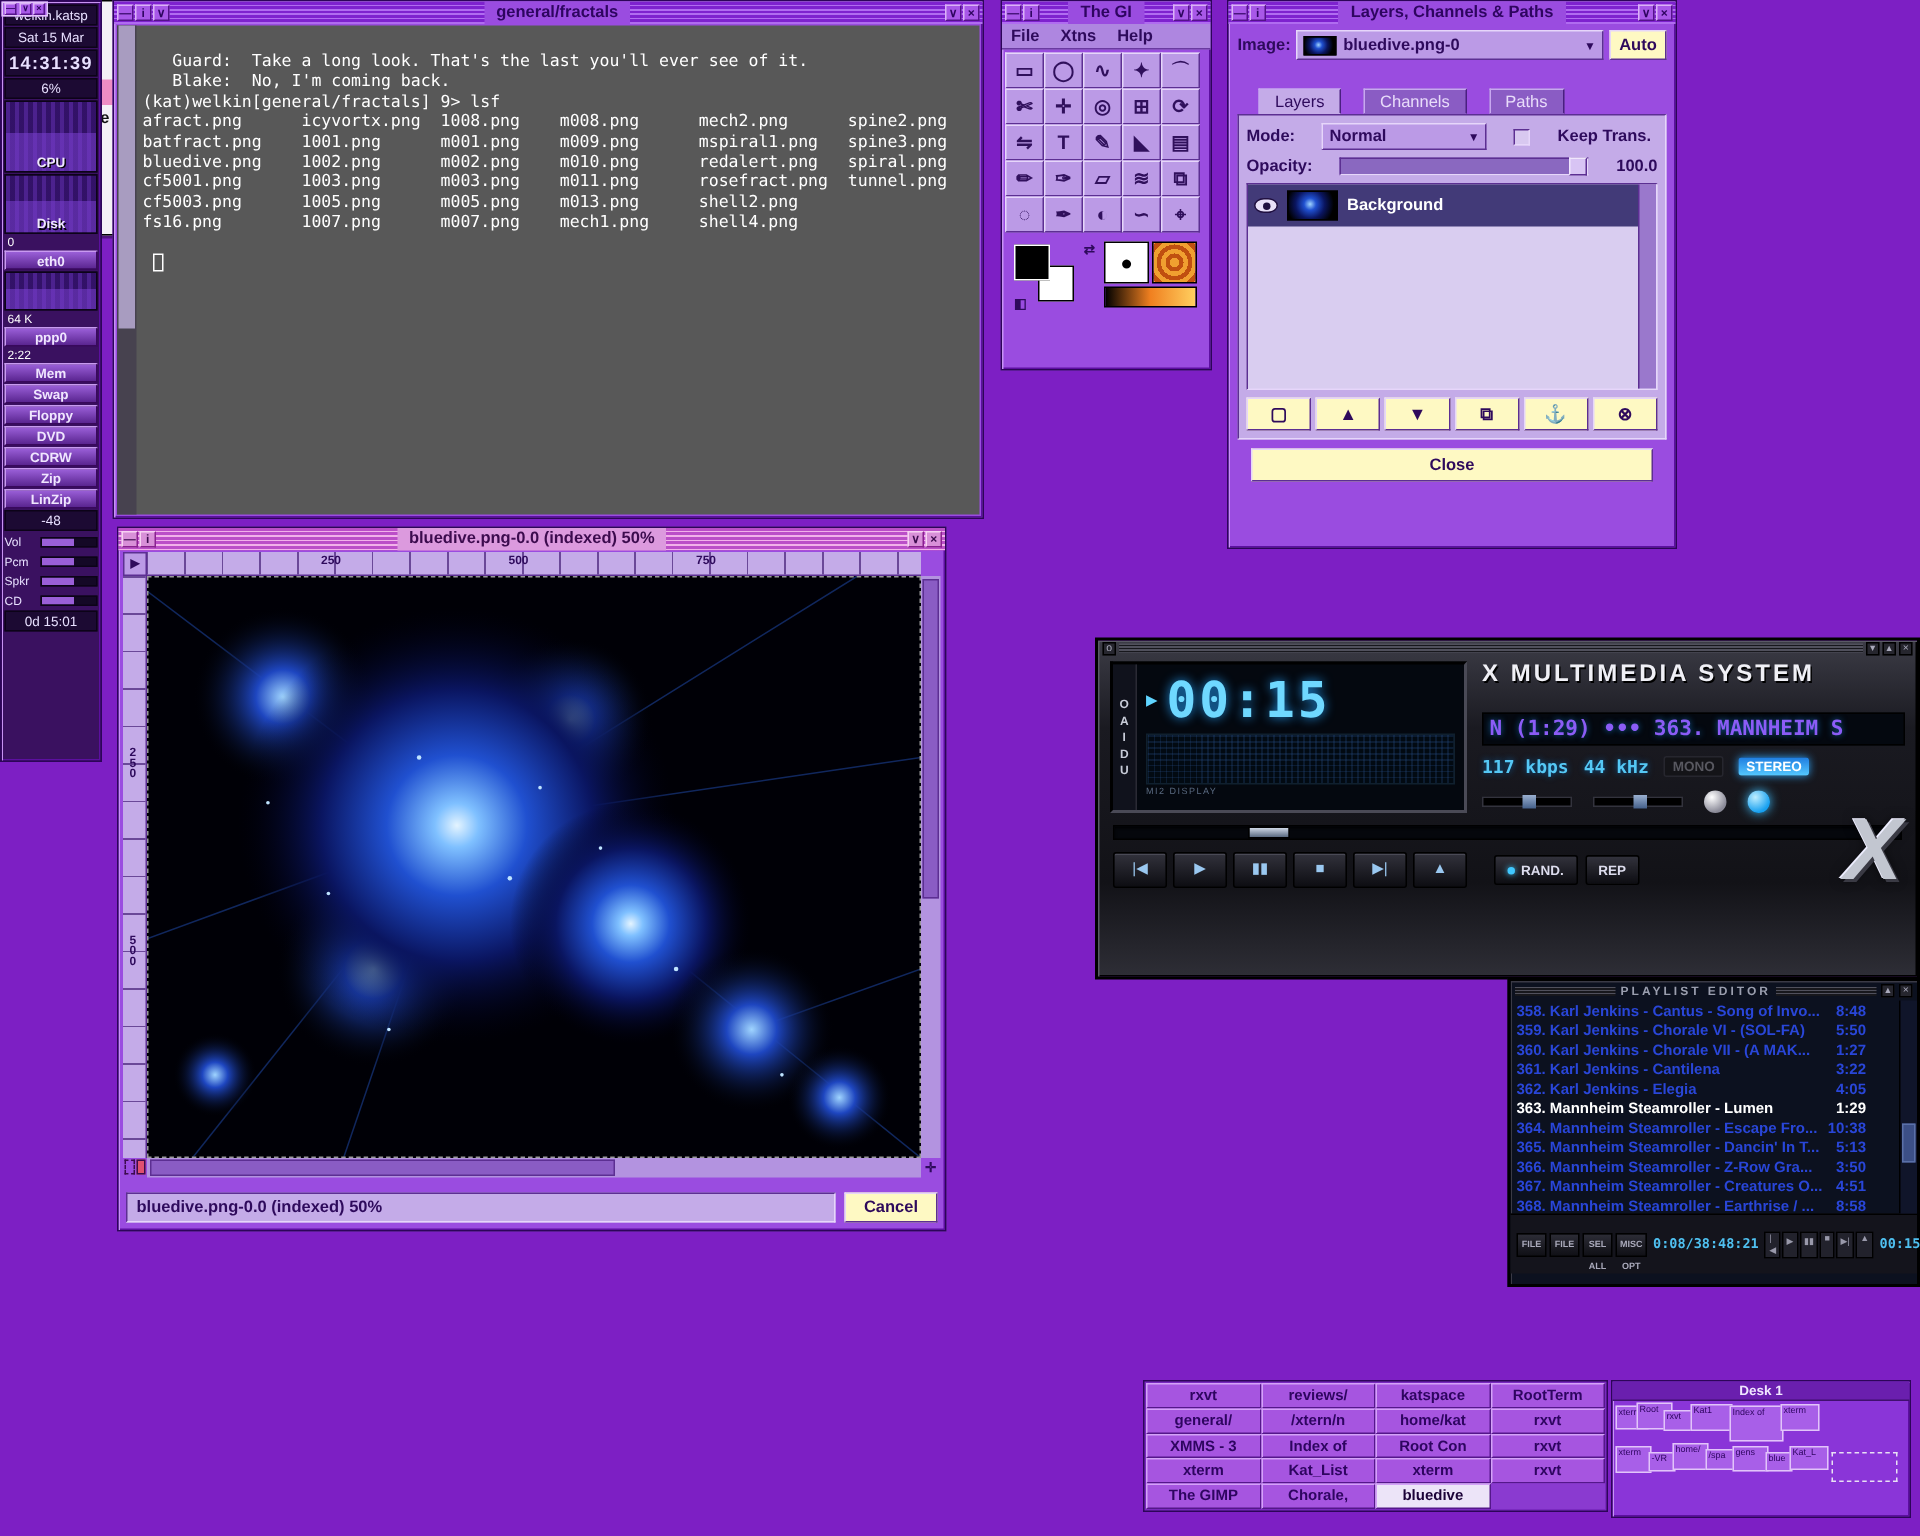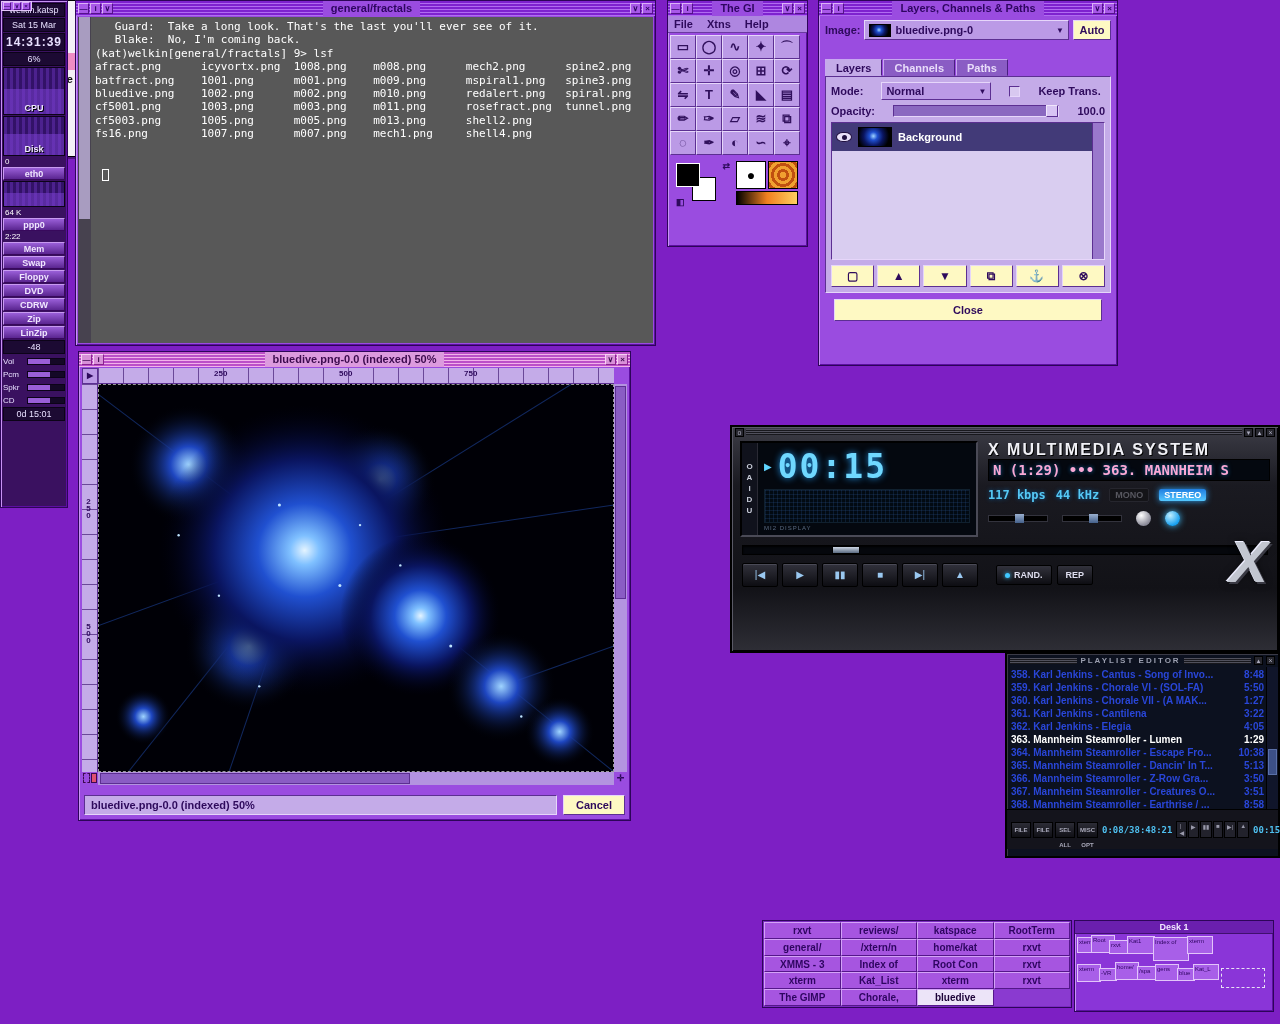--- a/index.html
+++ b/index.html
@@ -42,21 +42,21 @@
   .dk-mix { display:flex; align-items:center; gap:2px; height:12px; margin-bottom:1px; }
   .dk-mixlbl { color:#e8e0ff; font-size:8px; width:22px; }
   .dk-mixtrack { flex:1; height:7px; background:#140826; border:1px solid #0c0318;
                  background-image:linear-gradient(90deg,#9a5fd8 0 60%, transparent 60%); }
 
   
   #xterm { left:75px; top:0; width:581px; height:346px; }
   .term-wrap { position:absolute; top:16px; left:2px; right:2px; bottom:2px; background:#585858; display:flex; }
   .term-sb { width:13px; background:#47424f; position:relative; }
   .term-thumb { position:absolute; top:0; left:1px; right:1px; height:62%; background:#a89cc0; }
-  #term-lines { padding:3px 4px; overflow:hidden; flex:1; }
+  #term-lines { padding:17px 4px; overflow:hidden; flex:1; }
   .tline { font-family:"DejaVu Sans Mono",monospace; font-size:11px; line-height:13.4px;
            color:#ffffff; white-space:pre; }
   .term-cursor { width:7px; height:12px; border:1px solid #fff; margin-left:4px; }
 
   
   .gtk { color:#2e0a5c; font-size:11px; font-weight:bold; }
   .gbtn { background:#fef9c3; border:1px solid; border-color:#e6d6fa #5c2f92 #5c2f92 #e6d6fa;
           color:#2e0a5c; text-align:center; }
   .fractal-thumb { background:#000 radial-gradient(circle at 45% 45%, #9fd4ff 0%, #2050d0 20%, #0a1560 48%, #000 78%); }
 
@@ -82,22 +82,22 @@
   
   #layers { left:818px; top:0; width:300px; height:366px; }
   .ld-body { padding:4px 6px; }
   .ld-imgrow { display:flex; align-items:center; gap:4px; margin-bottom:19px; }
   .ld-dd { flex:1; display:flex; align-items:center; gap:4px; height:20px; padding:0 4px;
            background:#bb9ae6; border:1px solid; border-color:#e6d6fa #5c2f92 #5c2f92 #e6d6fa; }
   .ld-dd .dd-thumb { width:22px; height:13px; border:1px solid #000; }
   .ld-dd .dd-arrow { margin-left:auto; font-size:8px; }
   .ld-auto { width:38px; height:20px; line-height:18px; font-size:11px; }
   #ld-tabs { display:flex; gap:1px; }
-  .ld-tab { padding:2px 10px 1px; font-size:11px; font-weight:bold; background:#8a5cc4; color:#e8dcfa;
-            border:1px solid; border-color:#c8a8f0 #4a1f80 transparent #c8a8f0; }
+  .ld-tab { padding:2px 10px 1px; font-size:11px; font-weight:normal; background:#8a5cc4; color:#e8dcfa;
+            border:1px solid; border-color:#c8a8f0 #4a1f80 transparent #c8a8f0;margin-left:14px; }
   .ld-tab.active { background:#c4abe8; color:#2e0a5c; }
   .ld-panel { background:#c4abe8; border:1px solid; border-color:#5c2f92 #e6d6fa #e6d6fa #5c2f92; padding:5px; }
   .ld-row { display:flex; align-items:center; gap:18px; margin-bottom:5px; }
   .ld-checkbox { width:11px; height:11px; background:#d8c8f0; border:1px solid; border-color:#5c2f92 #e6d6fa #e6d6fa #5c2f92; }
   .ld-slider { flex:1; height:12px; background:#8a68c0; border:1px solid; border-color:#5c2f92 #e6d6fa #e6d6fa #5c2f92; position:relative; }
   .ld-handle { position:absolute; right:0; top:-1px; width:12px; height:12px; background:#d8c4f4;
                border:1px solid; border-color:#f0e6fc #5c2f92 #5c2f92 #f0e6fc; }
   .ld-list { background:#d9cdf0; border:1px solid; border-color:#5c2f92 #e6d6fa #e6d6fa #5c2f92;
              height:138px; position:relative; display:flex; }
   .ld-list-inner { flex:1; }
@@ -165,22 +165,22 @@
   .xm-time { font-family:"DejaVu Sans Mono",monospace; font-size:33px; font-weight:bold; color:#6fd8ff;
              text-shadow:0 0 7px #1f8fe0; letter-spacing:2px; }
   .xm-vis { height:34px; margin-top:3px; background:#020a12;
             background-image:repeating-linear-gradient(90deg, rgba(40,80,140,.25) 0 1px, transparent 1px 4px),
                              repeating-linear-gradient(180deg, rgba(40,80,140,.25) 0 1px, transparent 1px 4px);
             border:1px solid #10202e; }
   .xm-caption { margin-top:2px; font-size:6px; color:#5a6a80; letter-spacing:1px; }
   .xm-right { flex:1; position:relative; }
   .xm-brand { font-size:16px; font-weight:bold; color:#f0f0f6; letter-spacing:2px;
               text-shadow:1px 1px 0 #000; white-space:nowrap; }
-  .xm-track { margin-top:0; font-family:"DejaVu Sans Mono",monospace; font-size:14px; font-weight:bold;
-              color:#f9a8d4; text-shadow:0 0 4px #1060a0; white-space:nowrap; overflow:hidden;
+  .xm-track { margin-top:16px; font-family:"DejaVu Sans Mono",monospace; font-size:14px; font-weight:bold;
+              color:#8b5cf6; text-shadow:0 0 4px #1060a0; white-space:nowrap; overflow:hidden;
               background:#04080f; border:1px solid #000; padding:2px 4px; }
   .xm-inforow { display:flex; align-items:center; gap:10px; margin-top:7px; }
   .xm-led { font-family:"DejaVu Sans Mono",monospace; font-size:12px; font-weight:bold; color:#55c8f5; text-shadow:0 0 4px #1060a0; }
   .xm-badge { font-size:9px; font-weight:bold; padding:1px 5px; border-radius:2px; }
   .xm-badge.off { background:#141418; color:#585860; border:1px solid #26262e; }
   .xm-badge.on { background:linear-gradient(180deg,#1f7de0,#54c8ff); color:#fff; box-shadow:0 0 6px #2fa0f0; }
   .xm-sliderrow { display:flex; align-items:center; gap:14px; margin-top:9px; }
   .xm-mini-slider { width:60px; height:7px; background:#000; border:1px solid #33333d; position:relative; }
   .xm-mini-slider i { position:absolute; left:45%; top:-2px; width:9px; height:9px; background:linear-gradient(180deg,#9ab0d0,#44608a); }
   .xm-round { width:15px; height:15px; border-radius:50%; display:inline-block; }
@@ -201,21 +201,21 @@
             display:flex; align-items:center; gap:4px; }
   .xm-modebtn .led { width:5px; height:5px; border-radius:50%; background:#40c8ff; box-shadow:0 0 4px #40c8ff; display:inline-block; }
   .xm-logo { position:absolute; right:10px; bottom:-4px; font-size:58px; font-weight:bold; font-style:italic;
              color:#c2c6d0; text-shadow:2px 2px 0 #3a3a44, -1px -1px 0 #eef, 0 0 8px rgba(0,0,0,.6); line-height:1; }
 
   
   #plwin { left:1005px; top:652px; width:275px; height:206px; background:#0c111f; border:2px solid #000;
            box-shadow: inset 1px 1px 0 #3a3a46; z-index:20; }
   .pl-tbar { height:13px; display:flex; align-items:center; gap:3px; padding:0 3px; }
   .pl-title { font-size:8px; font-weight:bold; letter-spacing:2px; color:#9a9eae; white-space:nowrap; }
-  .pl-listwrap { display:flex; height:142px; }
+  .pl-listwrap { display:flex; height:142px;gap:20px; }
   #pl-list { flex:1; padding:1px 2px 0 4px; overflow:hidden; }
   .pl-row { display:flex; height:13px; line-height:13px; }
   .pl-t { flex:1; font-size:10px; font-weight:bold; color:#2946d8; white-space:nowrap; overflow:hidden; }
   .pl-d { font-size:10px; font-weight:bold; color:#2946d8; margin-left:4px; }
   .pl-row.sel .pl-t, .pl-row.sel .pl-d { color:#ffffff; }
   .pl-scroll { width:12px; background:#10152a; border-left:1px solid #000; position:relative; }
   .pl-thumb { position:absolute; left:1px; right:1px; top:58%; height:26px; background:#3c4f86; border:1px solid #5a70a8; }
   .pl-footer { height:40px; border-top:1px solid #000; background:#14141c; display:flex; align-items:center;
                gap:4px; padding:0 4px; }
   #pl-fbtns { display:flex; gap:2px; }
@@ -707,21 +707,21 @@
         <div class="pl-row">
           <span class="pl-t">365. Mannheim Steamroller - Dancin' In T...</span>
           <span class="pl-d">5:13</span>
         </div>
         <div class="pl-row">
           <span class="pl-t">366. Mannheim Steamroller - Z-Row Gra...</span>
           <span class="pl-d">3:50</span>
         </div>
         <div class="pl-row">
           <span class="pl-t">367. Mannheim Steamroller - Creatures O...</span>
-          <span class="pl-d">3:51</span>
+          <span class="pl-d">4:51</span>
         </div>
         <div class="pl-row">
           <span class="pl-t">368. Mannheim Steamroller - Earthrise / ...</span>
           <span class="pl-d">8:58</span>
         </div>
       </div>
     <div class="pl-scroll">
       <span class="pl-thumb"></span>
     </div>
   </div>

